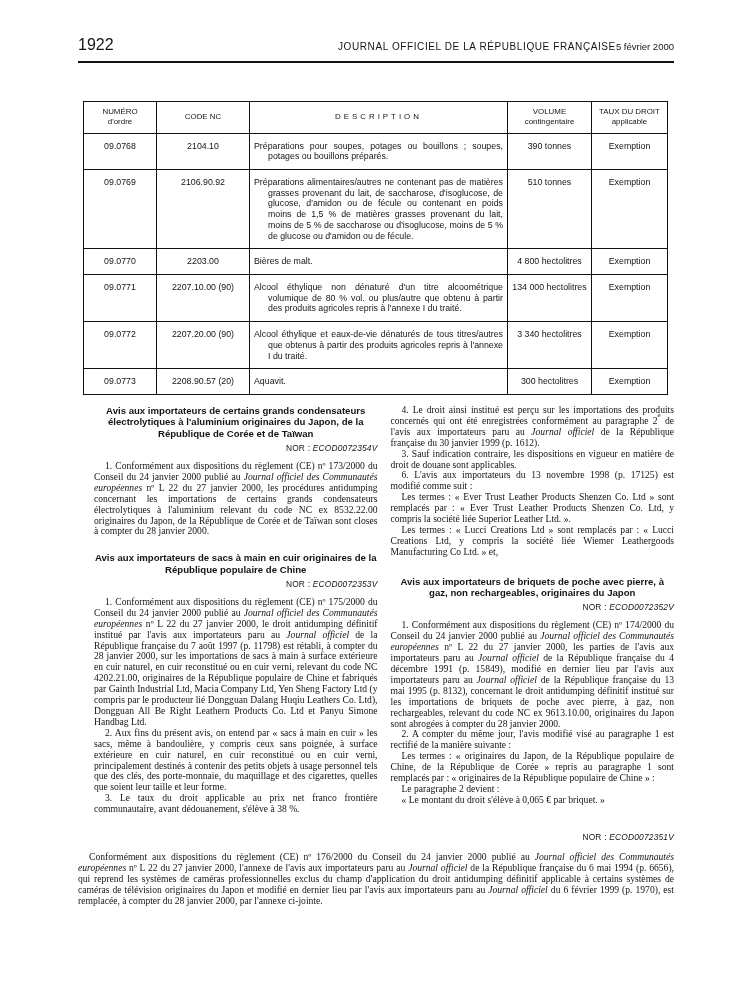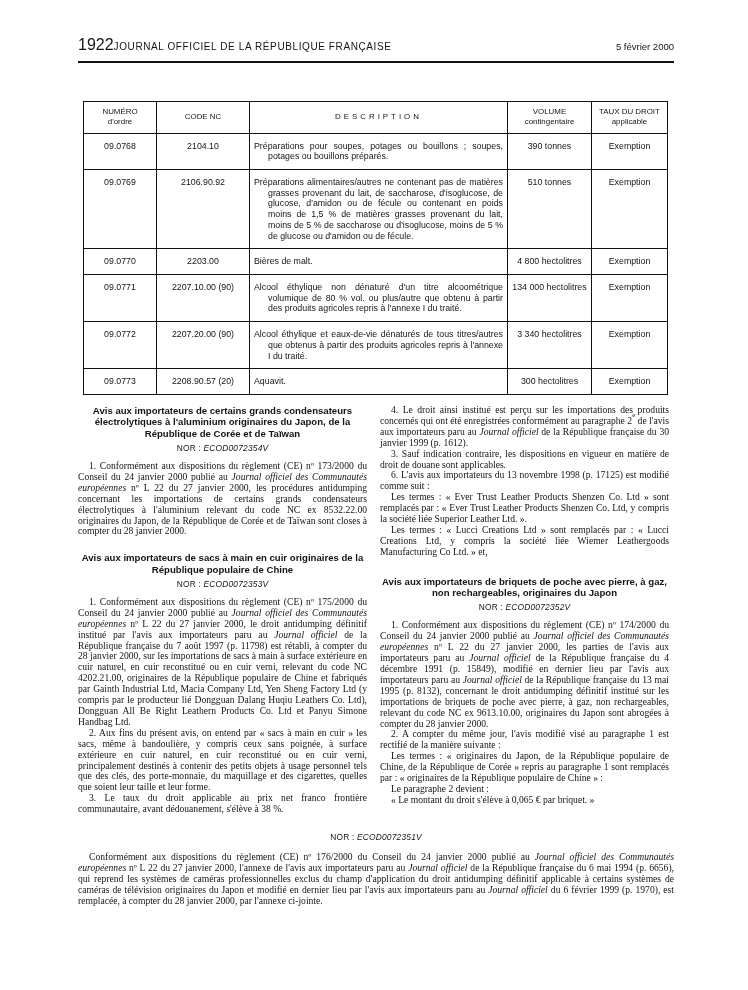--- a/index.html
+++ b/index.html
@@ -4,46 +4,46 @@
 <style>
   html,body{margin:0;padding:0;background:#ffffff;}
   body{width:748px;height:990px;overflow:hidden;color:#141414;
        font-family:"Liberation Serif",serif;}
   .page{box-sizing:border-box;width:748px;height:990px;padding:36px 74px 0 78px;position:relative;}
 
   
   .runhead{display:grid;grid-template-columns:auto 1fr auto;align-items:baseline;
            font-family:"Liberation Sans",sans-serif;}
   .runhead .pn{font-size:16px;}
-  .runhead .jt{text-align:left;font-size:10px;letter-spacing:.6px;}
+  .runhead .jt{text-align:right;font-size:10px;letter-spacing:.6px;}
   .runhead .dt{font-size:9.5px;}
   .headrule{border:0;border-top:2.6px solid #111;margin:7px 0 0 0;}
 
   
   table.quota{border-collapse:collapse;margin:38px 0 0 5px;width:584px;table-layout:fixed;
               font-family:"Liberation Sans",sans-serif;border:1.6px solid #111;}
   table.quota th,table.quota td{border:1.2px solid #111;}
   table.quota th{font-weight:400;font-size:7.9px;line-height:1.3;text-align:center;
                  vertical-align:middle;padding:5px 2px;}
   th .l1{display:block;}
   th .l2{display:block;}
   th.desc-h .l1{letter-spacing:3px;}
   table.quota td{font-size:8.8px;line-height:1.2;text-align:center;vertical-align:top;
                  padding:7px 4px;}
   td.tdesc{text-align:left;padding:7px 8px 7px 9px;}
   td.tdesc .desc{padding-left:14px;text-indent:-14px;text-align:justify;line-height:1.22;}
 
   
-  .cols{display:flex;gap:13px;margin-top:10px;}
+  .cols{display:flex;gap:13px;margin-top:10px;margin-left:16px;}
   .col{width:289px;}
   h3.ntitle{font-family:"Liberation Sans",sans-serif;font-weight:700;font-size:9.6px;
             line-height:1.18;text-align:center;margin:0 0 4px 0;}
   h3.mt1{margin-top:15px;}
   h3.mt2{margin-top:18px;}
-  .nor{text-align:center;font-family:"Liberation Sans",sans-serif;font-size:8.4px;
+  .nor{text-align:right;font-family:"Liberation Sans",sans-serif;font-size:8.4px;
        margin:0 0 8px 0;letter-spacing:.2px;}
   .nor em{font-style:italic;}
   .col p,.bottom p{margin:0;font-size:9.6px;line-height:10.9px;text-align:justify;
                    text-indent:11px;}
   p em{font-style:italic;}
   p sup{font-size:70%;line-height:0;position:relative;top:-0.35em;}
 
   
   .bottom{margin-top:17px;}
   .bottom h3.ntitle{font-size:10px;margin-bottom:5px;}

